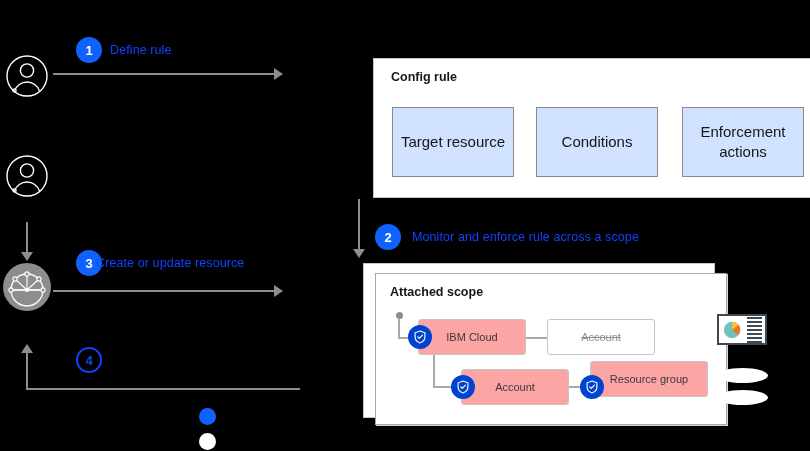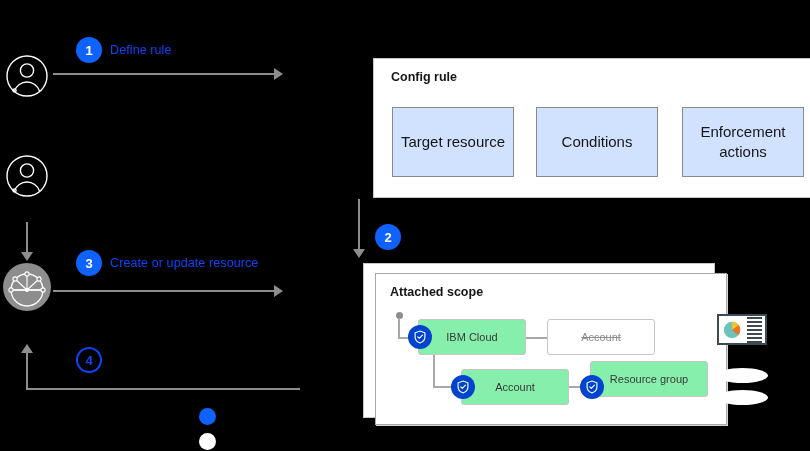--- a/index.html
+++ b/index.html
@@ -75,21 +75,21 @@
     box-sizing: border-box;
     display: flex; align-items: center; justify-content: center;
     text-align: center;
     font-size: 15px;
     color: #161616;
     line-height: 1.35;
   }
 
   
   .node {
-    background: #86efac;
+    background: #fca5a5;
     border: 1px solid #c6c6c6;
     border-radius: 3px;
     box-sizing: border-box;
     display: flex; align-items: center; justify-content: center;
     font-size: 11px;
     color: #393939;
   }
   .node.plain { background: #ffffff; }
   .node.struck { color: #8d8d8d; text-decoration: line-through; }
   .shield {
@@ -174,21 +174,21 @@
       <circle cx="25" cy="28" r="2.1" fill="#ffffff"></circle>
     </svg>
   </div>
 
   <div class="abs line-h" style="left:53px; top:290px; width:222px;"></div>
   <div class="abs arrow-right" style="left:274px; top:285px;"></div>
 
   <div class="abs step-badge filled" style="left:76px; top:250px;">
     <span>3</span>
   </div>
-  <div class="abs step-label" style="left:110px; top:256px;">Create or update resource</div>
+  <div class="abs step-label" style="left:96px; top:256px;">Create or update resource</div>
 
   <div class="abs line-h" style="left:26px; top:388px; width:274px;"></div>
   <div class="abs line-v" style="left:26px; top:352px; height:38px;"></div>
   <div class="abs arrow-up" style="left:21px; top:344px;"></div>
 
   <div class="abs step-badge outlined" style="left:76px; top:347px;">
     <span>4</span>
   </div>
 
   <div class="abs panel" style="left:331px; top:58px; width:459px; height:140px;">
@@ -204,20 +204,21 @@
       <span>Enforcement actions</span>
     </div>
   </div>
 
   <div class="abs line-v" style="left:358px; top:199px; height:52px;"></div>
   <div class="abs arrow-down" style="left:353px; top:249px;"></div>
 
   <div class="abs step-badge filled" style="left:375px; top:224px;">
     <span>2</span>
   </div>
+  <div class="abs step-label" style="left:412px; top:230px;">Monitor and enforce rule across a scope</div>
 
   <div class="abs panel" style="left:321px; top:263px; width:352px; height:155px; border-color:#c6c6c6;"></div>
 
   <div class="abs panel" style="left:333px; top:273px; width:352px; height:152px; border-color:#a8a8a8; box-shadow:1px 1px 0 #d6d6d6;">
     <div class="abs panel-title" style="left:14px; top:11px;text-align:center;">Attached scope</div>
 
     <div class="abs tree-dot" style="left:20px; top:38px;"></div>
     <div class="abs tree-line" style="left:22px; top:44px; width:1.5px; height:20px;"></div>
     <div class="abs tree-line" style="left:22px; top:63px; width:22px; height:1.5px;"></div>
 

